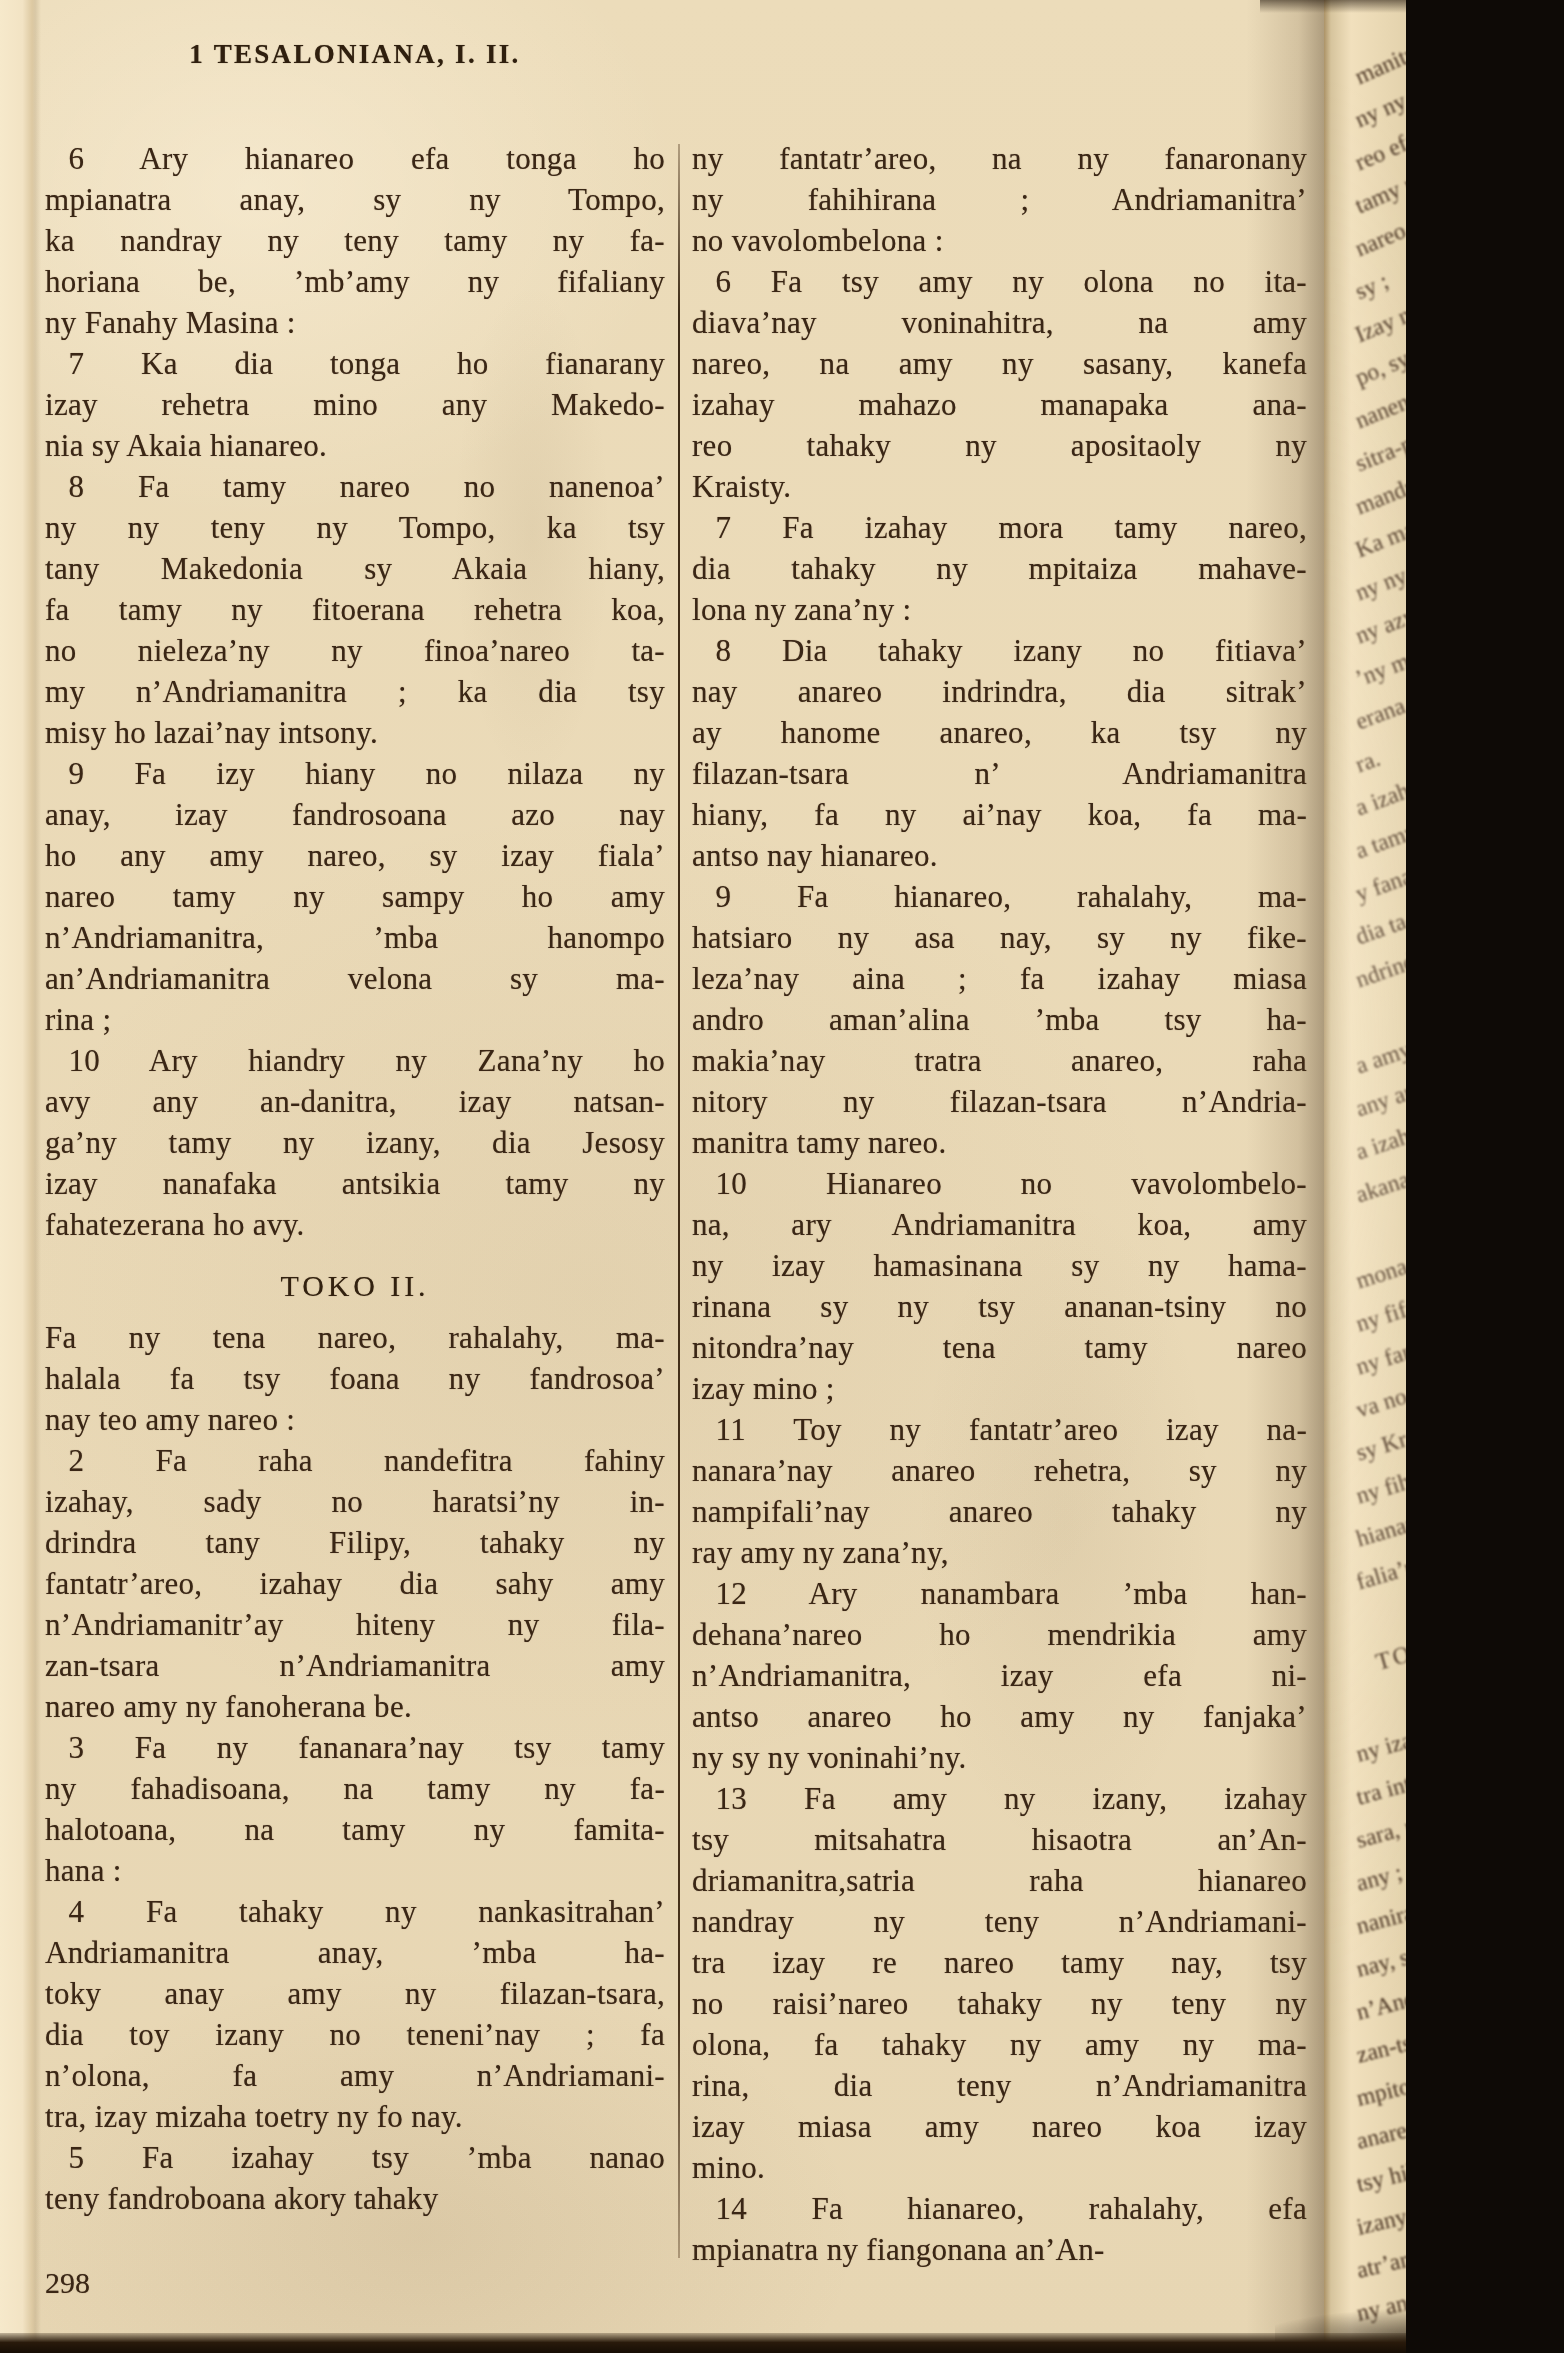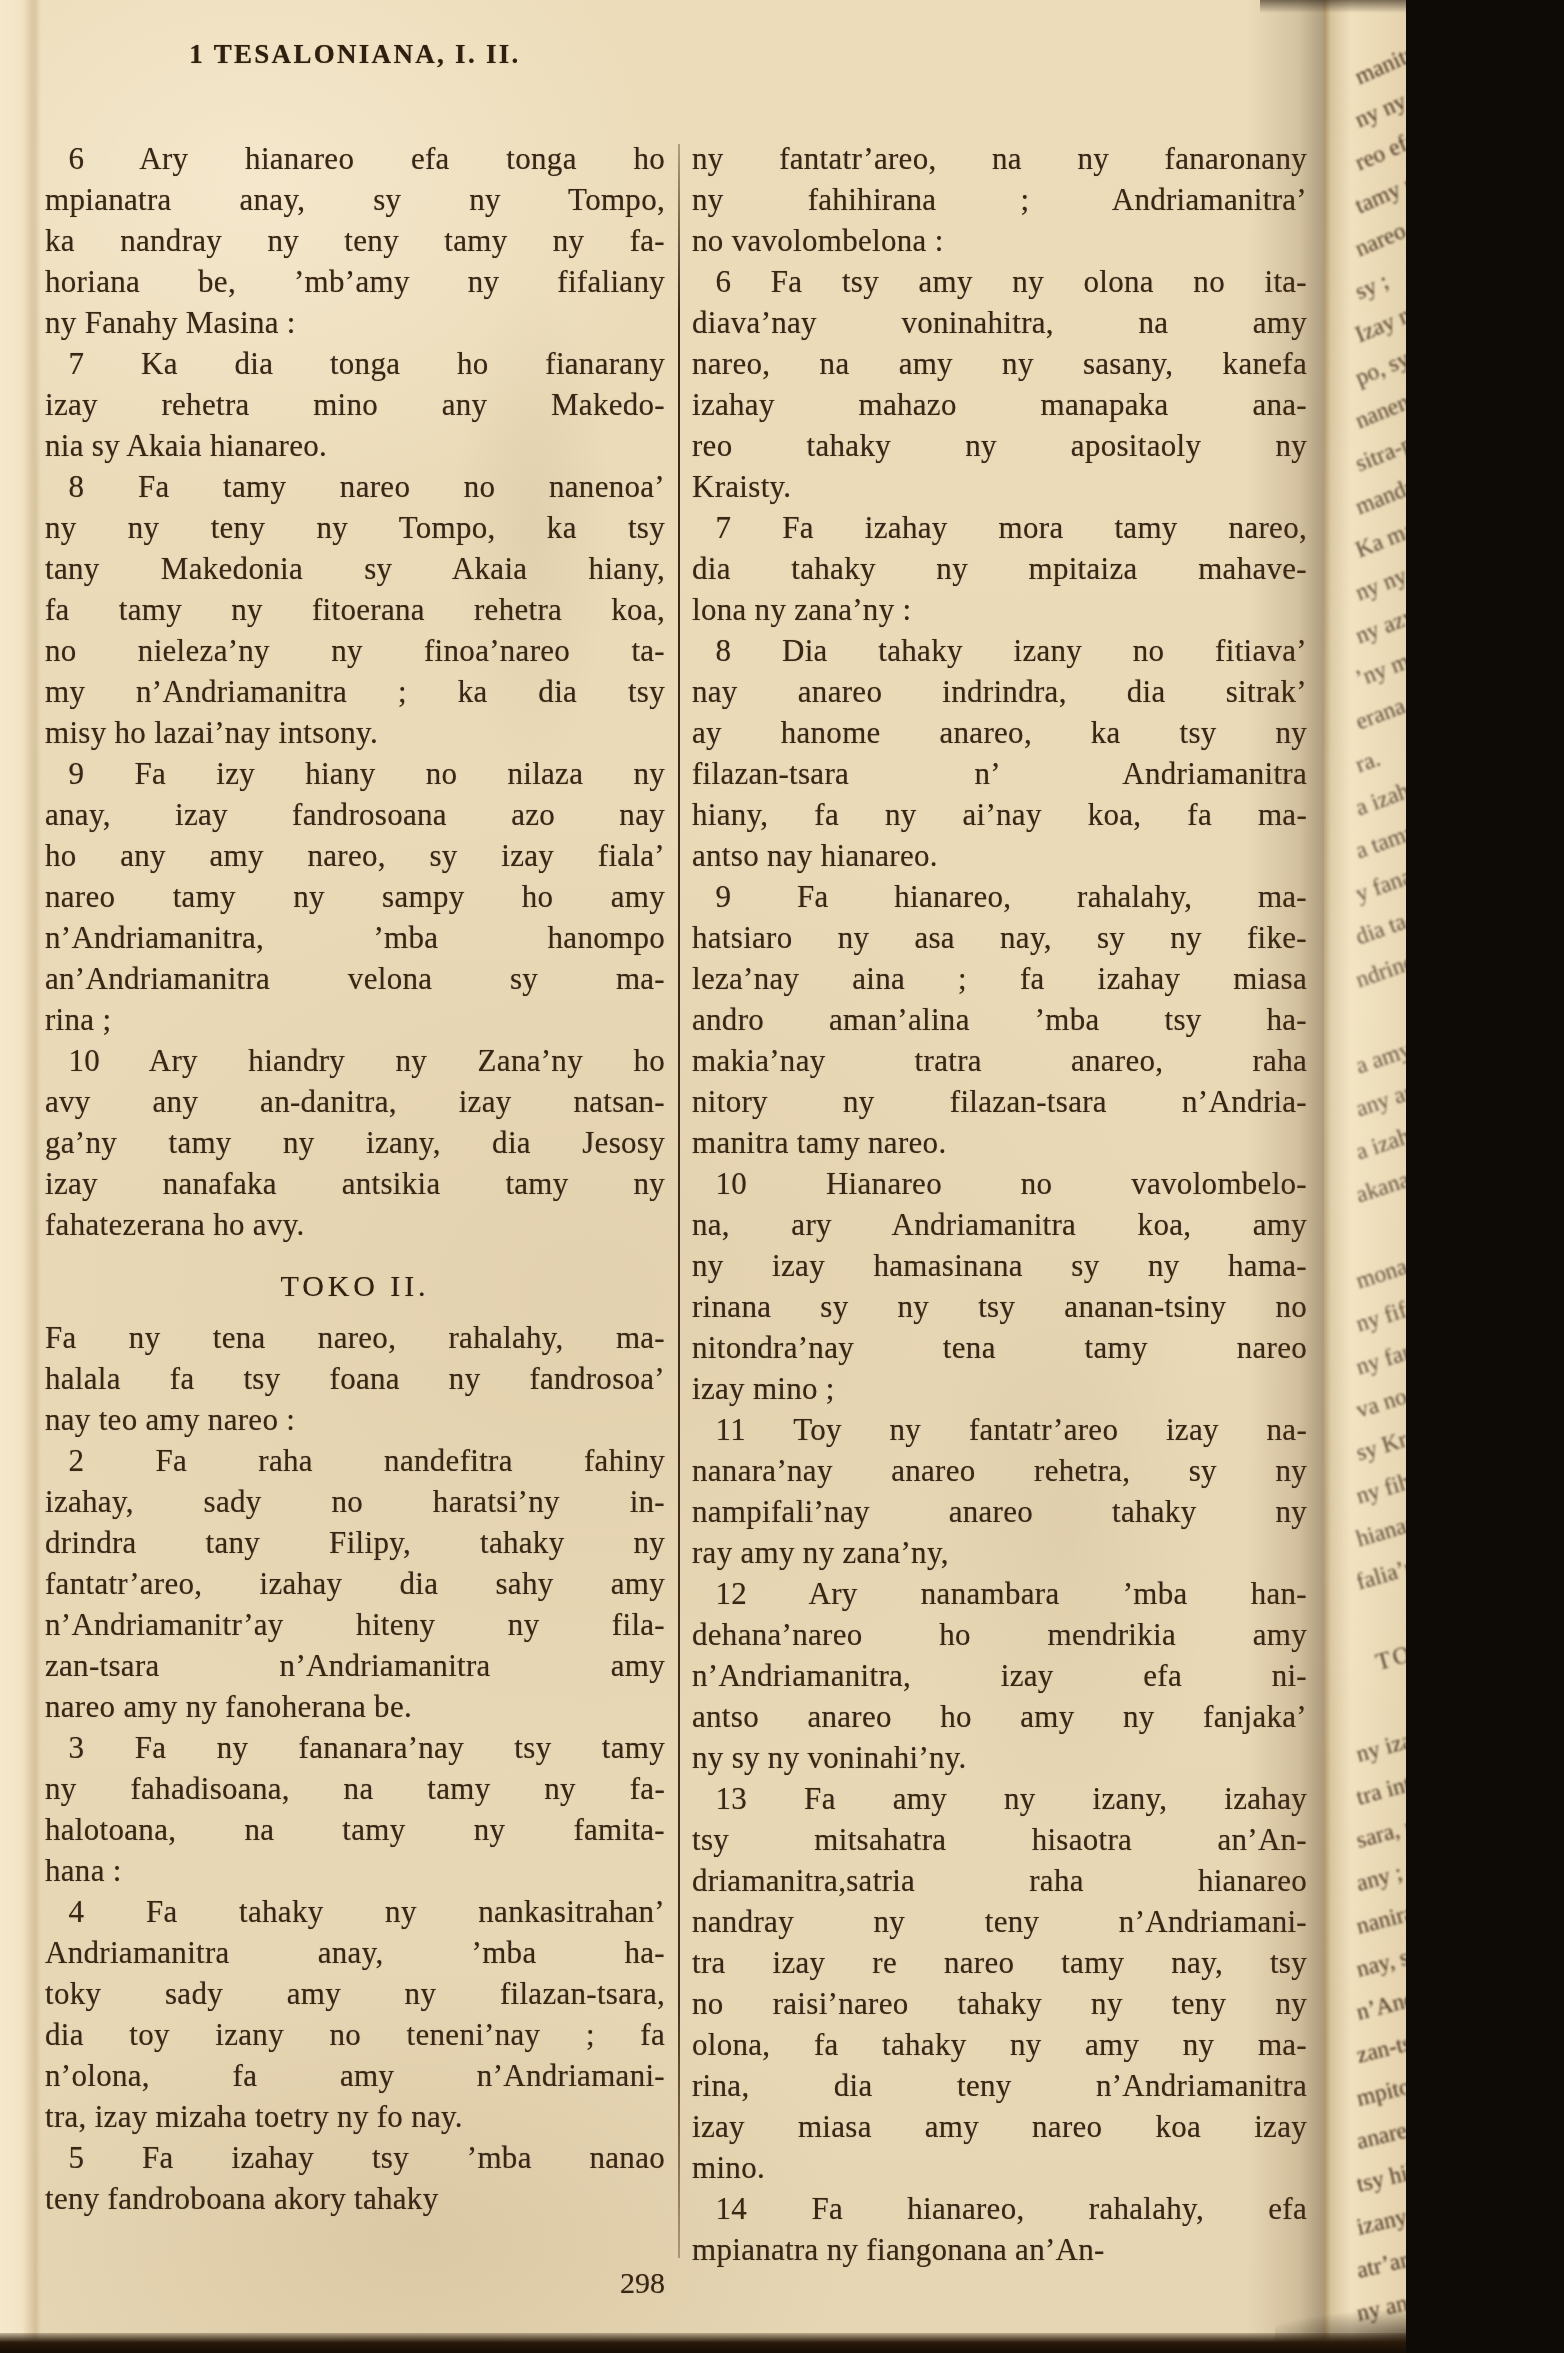--- a/index.html
+++ b/index.html
@@ -28,21 +28,21 @@
   .col-left  { left:45px;  width:620px; }
   .col-right { left:692px; width:615px; }
   .tline { min-height:41px; }
   .tline.vstart  { text-indent:23.5px; }
   .tline.stretch { text-align:justify; text-justify:inter-word; text-align-last:justify; }
   .chap-heading {
     text-align:center; font-size:30px; letter-spacing:3.9px;
     margin:20.3px 0 11px; color:#32210f;
   }
   .page-number {
-    position:absolute; left:45px; top:2266px; width:620px; text-align:right;
+    position:absolute; left:45px; top:2266px; width:620px; text-align:left;
     font-size:30px; color:#3a2615; text-shadow:0 0 0.9px rgba(58,38,21,0.5);
   }
   .divider {
     position:absolute; left:678px; top:144px; width:2.3px; height:2114px;
     background:linear-gradient(to bottom, rgba(90,64,38,0.4), #3c2a16 8%, #46311a 88%, rgba(90,64,38,0.4));
   }
   .gutter-shadow {
     position:absolute; left:1246px; top:0; width:81px; height:100%;
     background:linear-gradient(to right, rgba(80,55,25,0), rgba(85,60,28,0.16) 65%, rgba(62,42,18,0.38) 100%);
   }
@@ -141,21 +141,21 @@
           <div class="tline stretch">fantatr’areo, izahay dia sahy amy</div>
           <div class="tline stretch">n’Andriamanitr’ay hiteny ny fila-</div>
           <div class="tline stretch">zan-tsara n’Andriamanitra amy</div>
           <div class="tline">nareo amy ny fanoherana be.</div>
           <div class="tline vstart stretch">3 Fa ny fananara’nay tsy tamy</div>
           <div class="tline stretch">ny fahadisoana, na tamy ny fa-</div>
           <div class="tline stretch">halotoana, na tamy ny famita-</div>
           <div class="tline">hana :</div>
           <div class="tline vstart stretch">4 Fa tahaky ny nankasitrahan’</div>
           <div class="tline stretch">Andriamanitra anay, ’mba ha-</div>
-          <div class="tline stretch">toky sady amy ny filazan-tsara,</div>
+          <div class="tline stretch">toky anay amy ny filazan-tsara,</div>
           <div class="tline stretch">dia toy izany no teneni’nay ; fa</div>
           <div class="tline stretch">n’olona, fa amy n’Andriamani-</div>
           <div class="tline">tra, izay mizaha toetry ny fo nay.</div>
           <div class="tline vstart stretch">5 Fa izahay tsy ’mba nanao</div>
           <div class="tline">teny fandroboana akory tahaky</div>
         </div>
     </div>
 
     <div class="divider"></div>
 

